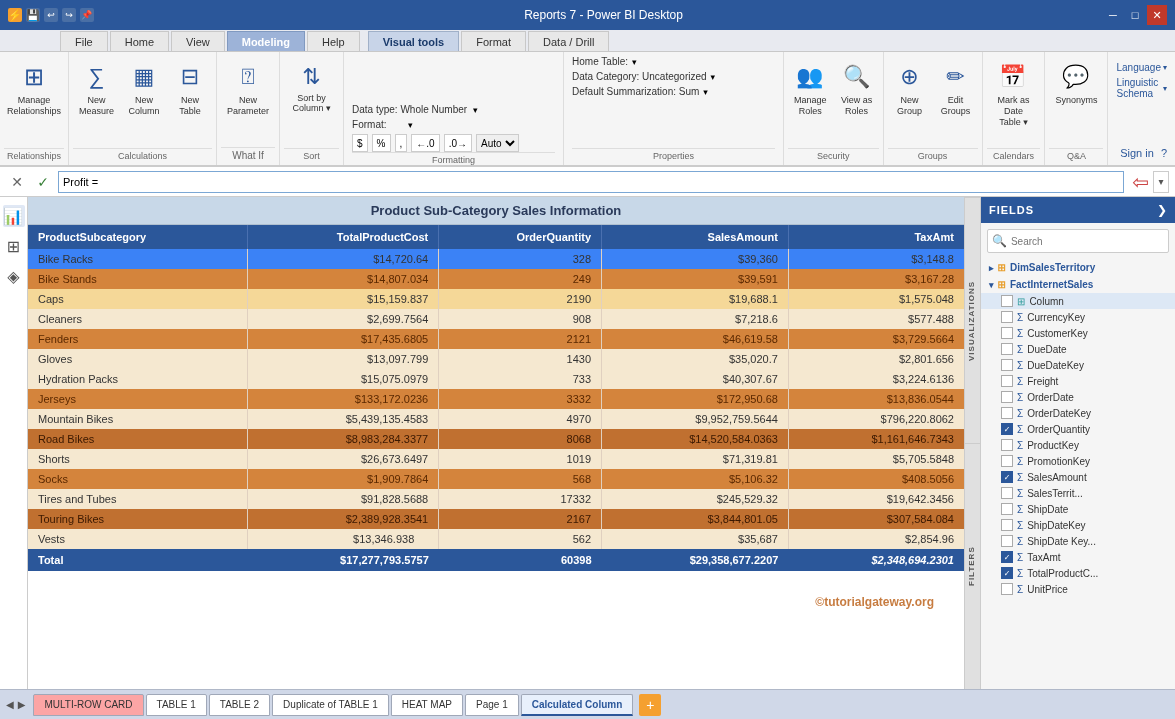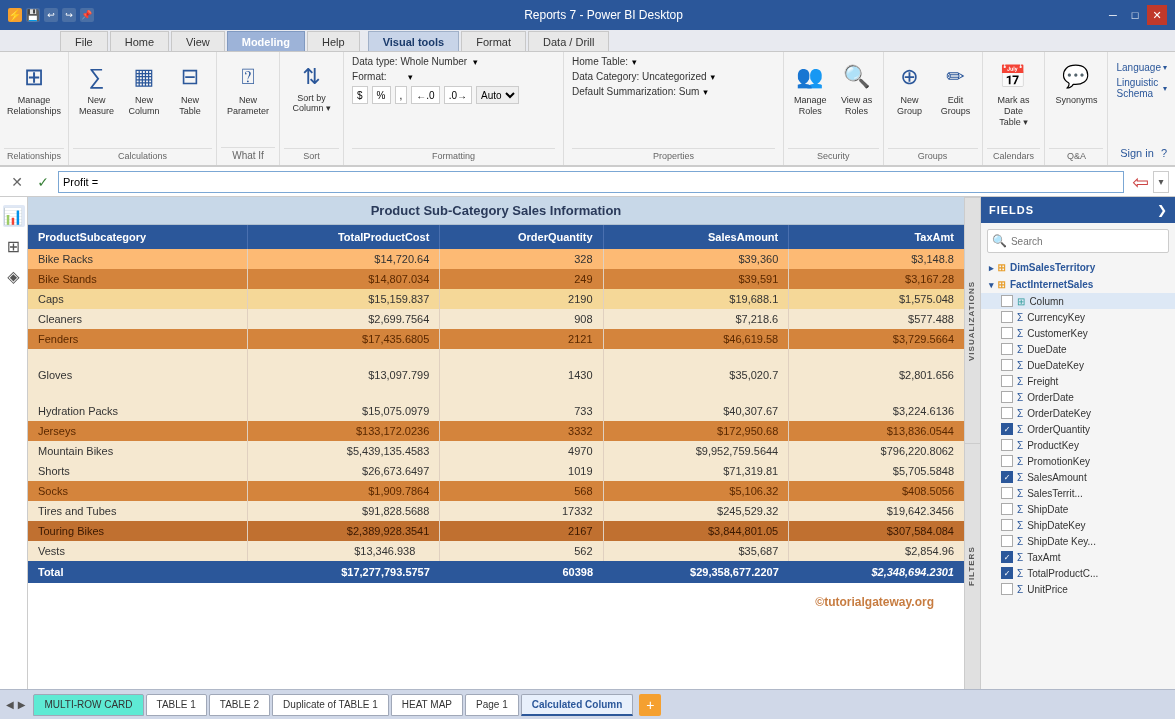--- a/index.html
+++ b/index.html
@@ -98,21 +98,21 @@
       <div style="display:flex;flex:1;align-items:flex-start;gap:2px;padding-top:4px;">
         <div class="sort-dropdown">
           <div class="icon" style="font-size:22px;color:#2b579a;">⇅</div>
           <div class="label" style="font-size:9px;text-align:center;">Sort by<br>Column ▾</div>
         </div>
       </div>
       <div style="text-align:center;font-size:9px;color:#666;padding:2px 0 2px;border-top:1px solid #ddd;">Sort</div>
     </div>
 
     <div style="display:flex;flex-direction:column;border-right:1px solid #ddd;padding:4px 8px 2px;min-width:220px;">
-      <div style="flex:1;">
+      <div style="flex:1;margin-top:48px;">
         <div style="display:flex;align-items:center;gap:6px;margin-bottom:4px;">
           <span style="font-size:10px;color:#333;">Data type: Whole Number</span>
           <span style="font-size:9px;cursor:pointer;">▾</span>
         </div>
         <div style="display:flex;align-items:center;gap:6px;margin-bottom:4px;">
           <span style="font-size:10px;color:#333;min-width:50px;">Format:</span>
           <span style="font-size:9px;cursor:pointer;">▾</span>
         </div>
         <div style="display:flex;align-items:center;gap:4px;">
           <button class="format-btn">$</button>
@@ -233,21 +233,21 @@
           <thead>
             <tr style="background:#2b579a;color:white;">
               <th style="padding:6px 10px;text-align:left;font-size:11px;font-weight:600;border-right:1px solid #4a70b0;">ProductSubcategory</th>
               <th style="padding:6px 10px;text-align:right;font-size:11px;font-weight:600;border-right:1px solid #4a70b0;">TotalProductCost</th>
               <th style="padding:6px 10px;text-align:right;font-size:11px;font-weight:600;border-right:1px solid #4a70b0;">OrderQuantity</th>
               <th style="padding:6px 10px;text-align:right;font-size:11px;font-weight:600;border-right:1px solid #4a70b0;">SalesAmount</th>
               <th style="padding:6px 10px;text-align:right;font-size:11px;font-weight:600;">TaxAmt</th>
             </tr>
           </thead>
           <tbody id="table-body">
-          <tr style="background: #fdba74; color: rgb(51, 51, 51); border-radius: 9px;">
+          <tr style="background: #3b82f6; color: rgb(51, 51, 51); border-radius: 9px;">
     <td style="padding:4px 10px;font-size:11px;border-right:1px solid #e0d0c0;">Bike Racks</td>
     <td style="padding:4px 10px;font-size:11px;border-right:1px solid #e0d0c0;text-align:right;">$14,720.64</td>
     <td style="padding:4px 10px;font-size:11px;border-right:1px solid #e0d0c0;text-align:right;">328</td>
     <td style="padding:4px 10px;font-size:11px;border-right:1px solid #e0d0c0;text-align:right;">$39,360</td>
     <td style="padding:4px 10px;font-size:11px;text-align:right;">$3,148.8</td>
   </tr>
               <tr style="background: rgb(212, 132, 60); color: rgb(90, 40, 0);">
     <td style="padding:4px 10px;font-size:11px;border-right:1px solid #e0d0c0;">Bike Stands</td>
     <td style="padding:4px 10px;font-size:11px;border-right:1px solid #e0d0c0;text-align:right;">$14,807.034</td>
     <td style="padding:4px 10px;font-size:11px;border-right:1px solid #e0d0c0;text-align:right;">249</td>
@@ -272,21 +272,21 @@
     <td style="padding:4px 10px;font-size:11px;border-right:1px solid #e0d0c0;">Fenders</td>
     <td style="padding:4px 10px;font-size:11px;border-right:1px solid #e0d0c0;text-align:right;">$17,435.6805</td>
     <td style="padding:4px 10px;font-size:11px;border-right:1px solid #e0d0c0;text-align:right;">2121</td>
     <td style="padding:4px 10px;font-size:11px;border-right:1px solid #e0d0c0;text-align:right;">$46,619.58</td>
     <td style="padding:4px 10px;font-size:11px;text-align:right;">$3,729.5664</td>
   </tr>
               <tr style="background: rgb(245, 232, 208); color: rgb(51, 51, 51);">
     <td style="padding:4px 10px;font-size:11px;border-right:1px solid #e0d0c0;">Gloves</td>
     <td style="padding:4px 10px;font-size:11px;border-right:1px solid #e0d0c0;text-align:right;">$13,097.799</td>
     <td style="padding:4px 10px;font-size:11px;border-right:1px solid #e0d0c0;text-align:right;">1430</td>
-    <td style="padding:20px 10px;font-size:11px;border-right:1px solid #e0d0c0;text-align:right;">$35,020.7</td>
+    <td style="padding:4px 10px;font-size:11px;border-right:1px solid #e0d0c0;text-align:right;">$35,020.7</td>
     <td style="padding:4px 10px;font-size:11px;text-align:right;">$2,801.656</td>
   </tr>
               <tr style="background: rgb(245, 232, 208); color: rgb(51, 51, 51);">
     <td style="padding:4px 10px;font-size:11px;border-right:1px solid #e0d0c0;">Hydration Packs</td>
     <td style="padding:4px 10px;font-size:11px;border-right:1px solid #e0d0c0;text-align:right;">$15,075.0979</td>
     <td style="padding:4px 10px;font-size:11px;border-right:1px solid #e0d0c0;text-align:right;">733</td>
     <td style="padding:4px 10px;font-size:11px;border-right:1px solid #e0d0c0;text-align:right;">$40,307.67</td>
     <td style="padding:4px 10px;font-size:11px;text-align:right;">$3,224.6136</td>
   </tr>
               <tr style="background: rgb(212, 132, 60); color: rgb(90, 40, 0);">
@@ -295,20 +295,27 @@
     <td style="padding:4px 10px;font-size:11px;border-right:1px solid #e0d0c0;text-align:right;">3332</td>
     <td style="padding:4px 10px;font-size:11px;border-right:1px solid #e0d0c0;text-align:right;">$172,950.68</td>
     <td style="padding:4px 10px;font-size:11px;text-align:right;">$13,836.0544</td>
   </tr>
               <tr style="background: rgb(245, 232, 208); color: rgb(51, 51, 51); padding-left: 40px;">
     <td style="padding:4px 10px;font-size:11px;border-right:1px solid #e0d0c0;">Mountain Bikes</td>
     <td style="padding:4px 10px;font-size:11px;border-right:1px solid #e0d0c0;text-align:right;">$5,439,135.4583</td>
     <td style="padding:4px 10px;font-size:11px;border-right:1px solid #e0d0c0;text-align:right;">4970</td>
     <td style="padding:4px 10px;font-size:11px;border-right:1px solid #e0d0c0;text-align:right;">$9,952,759.5644</td>
     <td style="padding:4px 10px;font-size:11px;text-align:right;">$796,220.8062</td>
+  </tr>
+              <tr style="background: rgb(192, 112, 48); color: rgb(58, 24, 0);">
+    <td style="padding:4px 10px;font-size:11px;border-right:1px solid #e0d0c0;">Road Bikes</td>
+    <td style="padding:4px 10px;font-size:11px;border-right:1px solid #e0d0c0;text-align:right;">$8,983,284.3377</td>
+    <td style="padding:4px 10px;font-size:11px;border-right:1px solid #e0d0c0;text-align:right;">8068</td>
+    <td style="padding:4px 10px;font-size:11px;border-right:1px solid #e0d0c0;text-align:right;">$14,520,584.0363</td>
+    <td style="padding:4px 10px;font-size:11px;text-align:right;">$1,161,646.7343</td>
   </tr>
               <tr style="background: rgb(245, 232, 208); color: rgb(51, 51, 51);">
     <td style="padding:4px 10px;font-size:11px;border-right:1px solid #e0d0c0;">Shorts</td>
     <td style="padding:4px 10px;font-size:11px;border-right:1px solid #e0d0c0;text-align:right;">$26,673.6497</td>
     <td style="padding:4px 10px;font-size:11px;border-right:1px solid #e0d0c0;text-align:right;">1019</td>
     <td style="padding:4px 10px;font-size:11px;border-right:1px solid #e0d0c0;text-align:right;">$71,319.81</td>
     <td style="padding:4px 10px;font-size:11px;text-align:right;">$5,705.5848</td>
   </tr>
               <tr style="background: rgb(212, 132, 60); color: rgb(90, 40, 0);">
     <td style="padding:4px 10px;font-size:11px;border-right:1px solid #e0d0c0;">Socks</td>
@@ -484,21 +491,21 @@
       </div>
     </div>
   </div>
 
   <div style="height:30px;background:#d0d8e8;border-top:1px solid #b0b8c8;display:flex;align-items:center;padding:0 4px;gap:2px;overflow:hidden;">
     <div style="display:flex;align-items:center;margin-right:4px;">
       <span style="font-size:10px;cursor:pointer;color:#555;padding:0 2px;">◀</span>
       <span style="font-size:10px;cursor:pointer;color:#555;padding:0 2px;">▶</span>
     </div>
     <div id="bottom-tabs" style="display:flex;gap:2px;align-items:center;">
-        <div style="height: 22px; padding: 0px 10px; display: flex; align-items: center; font-size: 10px; cursor: pointer; background: #5eead4; border: 1px solid rgb(160, 168, 184); border-radius: 2px 2px 0px 0px; color: rgb(51, 51, 51); white-space: nowrap;">MULTI-ROW CARD</div>
+        <div style="height: 22px; padding: 0px 10px; display: flex; align-items: center; font-size: 10px; cursor: pointer; background: #fca5a5; border: 1px solid rgb(160, 168, 184); border-radius: 2px 2px 0px 0px; color: rgb(51, 51, 51); white-space: nowrap;">MULTI-ROW CARD</div>
         <div style="height: 22px; padding: 0px 10px; display: flex; align-items: center; font-size: 10px; cursor: pointer; background: white; border: 1px solid rgb(160, 168, 184); border-radius: 2px 2px 0px 0px; color: rgb(51, 51, 51); white-space: nowrap;">TABLE 1</div>
         <div style="height: 22px; padding: 0px 10px; display: flex; align-items: center; font-size: 10px; cursor: pointer; background: white; border: 1px solid rgb(160, 168, 184); border-radius: 2px 2px 0px 0px; color: rgb(51, 51, 51); white-space: nowrap;">TABLE 2</div>
         <div style="height: 22px; padding: 0px 10px; display: flex; align-items: center; font-size: 10px; cursor: pointer; background: white; border: 1px solid rgb(160, 168, 184); border-radius: 2px 2px 0px 0px; color: rgb(51, 51, 51); white-space: nowrap;">Duplicate of TABLE 1</div>
         <div style="height: 22px; padding: 0px 10px; display: flex; align-items: center; font-size: 10px; cursor: pointer; background: white; border: 1px solid rgb(160, 168, 184); border-radius: 2px 2px 0px 0px; color: rgb(51, 51, 51); white-space: nowrap;">HEAT MAP</div>
         <div style="height: 22px; padding: 0px 10px; display: flex; align-items: center; font-size: 10px; cursor: pointer; background: white; border: 1px solid rgb(160, 168, 184); border-radius: 2px 2px 0px 0px; color: rgb(51, 51, 51); white-space: nowrap;">Page 1</div>
         <div style="height: 22px; padding: 0px 10px; display: flex; align-items: center; font-size: 10px; cursor: pointer; background: rgb(232, 240, 252); border-width: 1px 1px 2px; border-style: solid; border-color: rgb(160, 168, 184) rgb(160, 168, 184) rgb(43, 87, 154); border-image: initial; border-radius: 2px 2px 0px 0px; color: rgb(43, 87, 154); white-space: nowrap; font-weight: 600;">Calculated Column</div>
       </div>
     <button style="width:22px;height:22px;background:#f5a030;border:none;border-radius:2px;cursor:pointer;display:flex;align-items:center;justify-content:center;font-size:14px;color:white;margin-left:4px;">+</button>
   </div>
 

